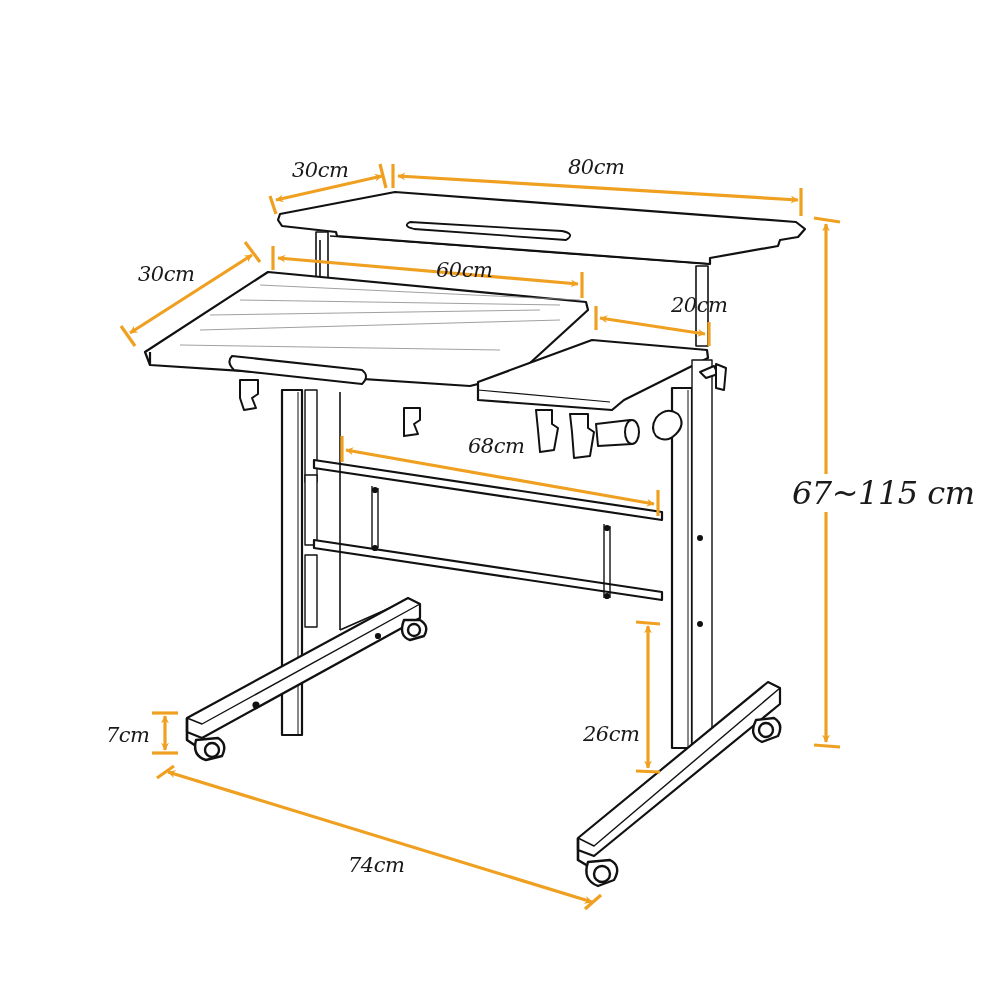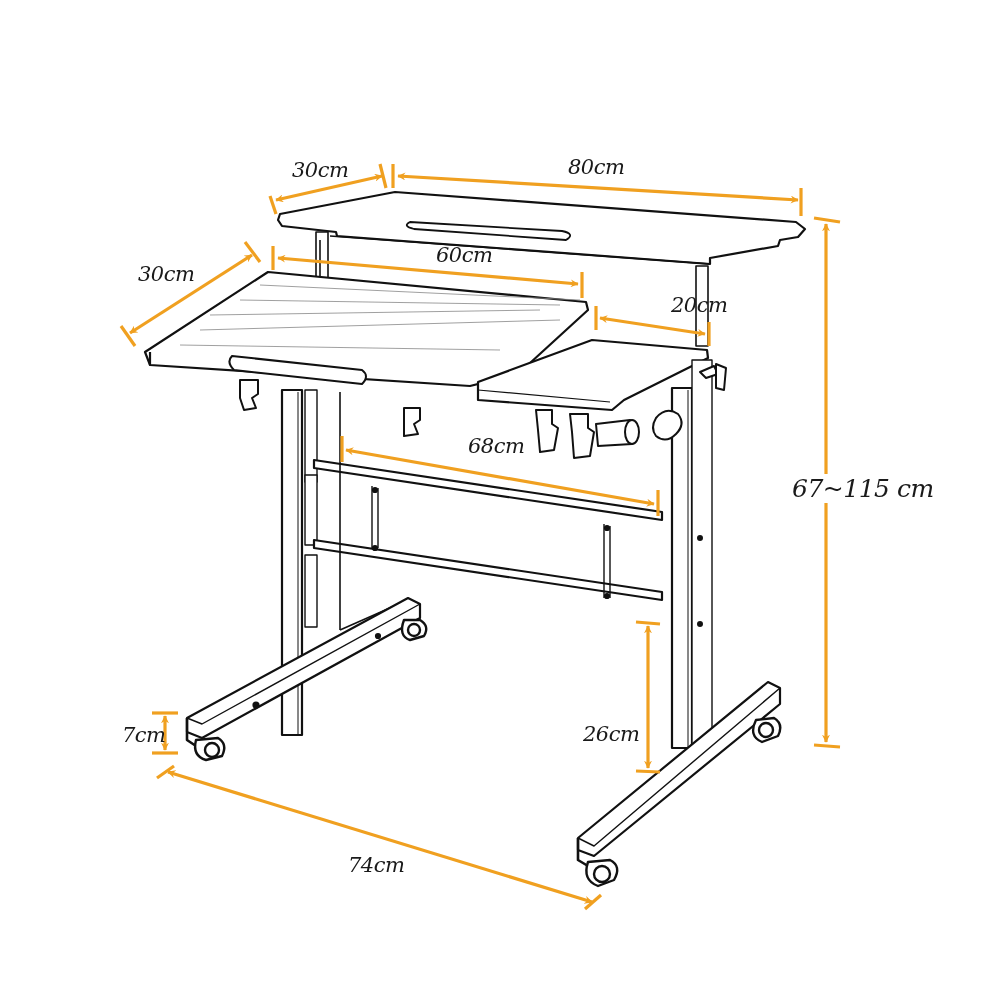--- a/index.html
+++ b/index.html
@@ -7,21 +7,21 @@
   #stage { position: absolute; left: 0; top: 0; width: 1000px; height: 848px; }
   .lbl {
     position: absolute;
     font-family: "DejaVu Serif", "Liberation Serif", serif;
     font-style: italic;
     font-size: 21px;
     color: #1a1a1a;
     white-space: nowrap;
     letter-spacing: -0.5px;
   }
-  .lbl.big { font-size: 25px; }
+  .lbl.big { font-size: 32px; }
   svg { position: absolute; left: 0; top: 0; }
 </style>
 </head>
 <body>
 
 <div id="stage">
 
   <svg width="1000" height="1000" viewBox="0 0 1000 1000">
     <defs>
       <marker id="ah" viewBox="0 0 12 12" refX="11" refY="6" markerWidth="8" markerHeight="8" orient="auto-start-reverse" markerUnits="userSpaceOnUse">
@@ -188,20 +188,20 @@
         <line x1="157" y1="778" x2="174" y2="766"></line>
         <line x1="585" y1="909" x2="601" y2="895"></line>
         <line x1="168" y1="772" x2="592" y2="902" marker-start="url(#ah)" marker-end="url(#ah)"></line>
       </g>
     </g>
   </svg>
 
   <span class="lbl" style="left:292px; top:158px;">30cm</span>
   <span class="lbl" style="left:568px; top:155px;text-align:right;">80cm</span>
   <span class="lbl" style="left:138px; top:262px;">30cm</span>
-  <span class="lbl" style="left:436px; top:243px;">60cm</span>
+  <span class="lbl" style="left:436px; top:258px;">60cm</span>
   <span class="lbl" style="left:623px; top:293px;margin-left:48px;">20cm</span>
   <span class="lbl big" style="left:792px; top:474px; background:#fff;">67~115 cm</span>
   <span class="lbl" style="left:468px; top:434px;">68cm</span>
   <span class="lbl" style="left:583px; top:682px;margin-top:40px;">26cm</span>
-  <span class="lbl" style="left:122px; top:723px;">7cm</span>
+  <span class="lbl" style="left:106px; top:723px;">7cm</span>
   <span class="lbl" style="left:348px; top:853px;">74cm</span>
 </div>
 
 </body></html>

